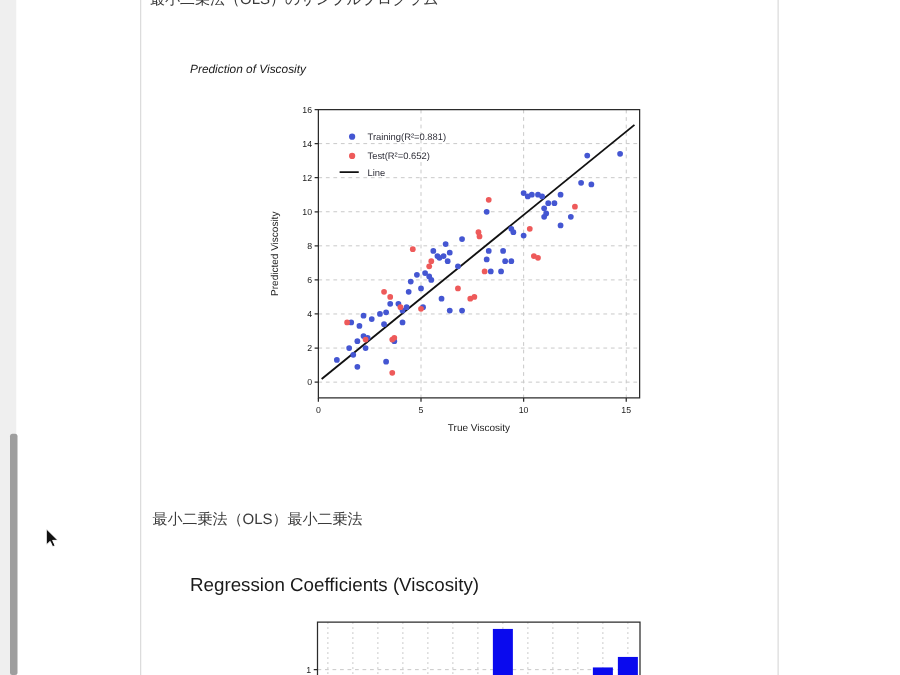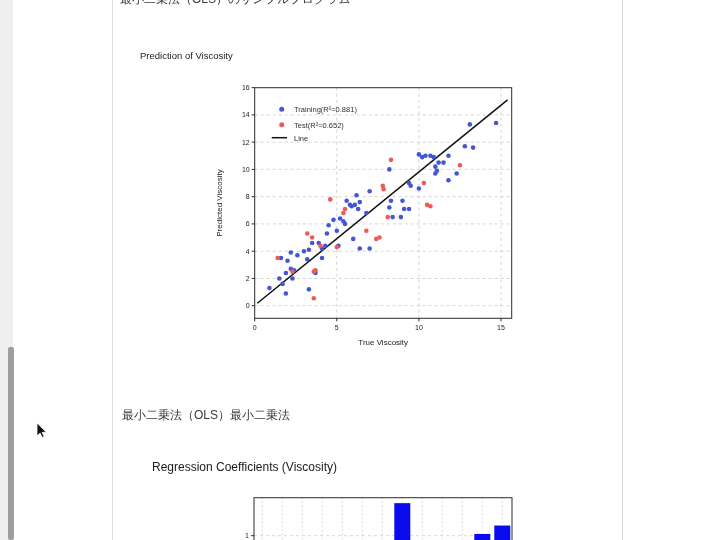--- a/index.html
+++ b/index.html
@@ -6,22 +6,22 @@
   html,body { width:720px; height:540px; overflow:hidden; background:#ffffff;
     font-family:"Liberation Sans", sans-serif; position:relative; }
   .abs { position:absolute; }
   #scroll-track { left:0; top:0; width:13px; height:540px; background:#efefef; }
   #scroll-thumb { left:8px; top:347px; width:6px; height:193px; background:#9e9e9e; border-radius:2px; }
   .vline { top:0; width:1px; height:540px; background:#dcdcdc; }
   #border-left  { left:112px; }
   #border-right { left:622px; }
   #top-heading { left:120px; top:-7px; font-size:12px; line-height:12px; color:#3a3a3a; white-space:nowrap; }
   #section-heading { left:122px; top:407px; font-size:12px; color:#3a3a3a; white-space:nowrap; }
-  #scatter-title { left:140px; top:50px; font-size:9.5px; color:#1a1a1a; white-space:nowrap; }
-  #bar-title { left:152px; top:460px; font-size:12px; color:#1a1a1a; white-space:nowrap; }
+  #scatter-title { left:152px; top:50px; font-size:9.5px; color:#1a1a1a; white-space:nowrap;font-style:italic; }
+  #bar-title { left:152px; top:460px; font-size:15px; color:#1a1a1a; white-space:nowrap; }
   svg text { font-family:"Liberation Sans", sans-serif; }
   #cursor { left:36px; top:422px; }
 </style>
 </head>
 <body>
 
 <div class="abs" id="scroll-track">
   <div class="abs" id="scroll-thumb"></div>
 </div>
 

